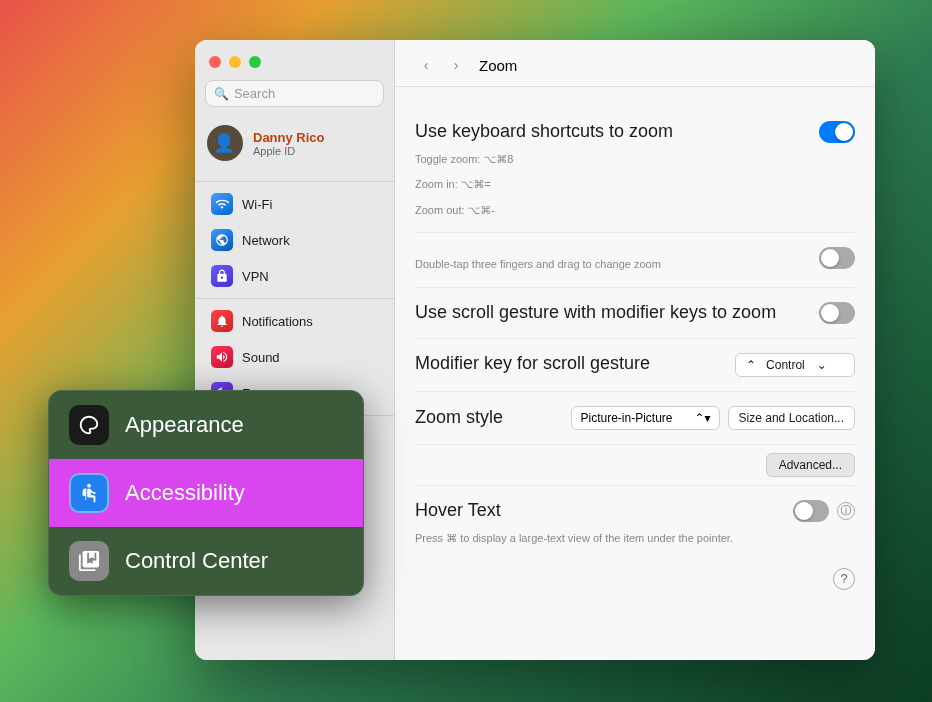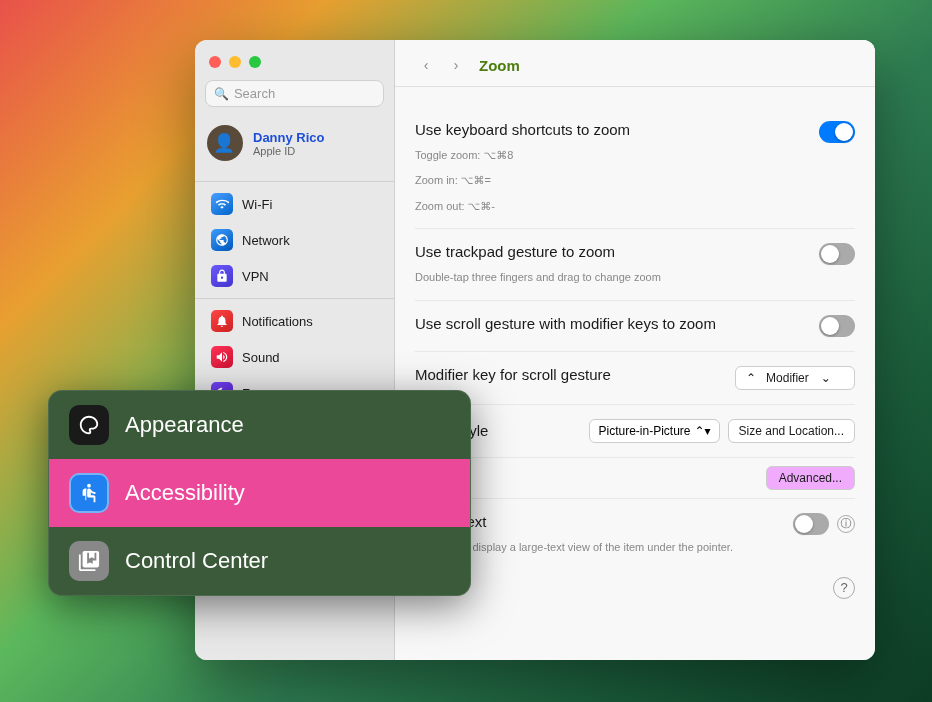--- a/index.html
+++ b/index.html
@@ -91,21 +91,21 @@
       overflow: hidden;
       display: flex;
       align-items: center;
       justify-content: center;
       font-size: 16px;
     }
 
     .user-info .user-name {
       font-size: 13px;
       font-weight: 600;
-      color: #1d4ed8;
+      color: #c2410c;
     }
 
     .user-info .user-subtitle {
       font-size: 11px;
       color: #666;
     }
 
     .sidebar-divider {
       height: 1px;
       background: #d0d0d0;
@@ -174,22 +174,22 @@
       cursor: pointer;
       display: flex;
       align-items: center;
       justify-content: center;
       color: #888;
       font-size: 14px;
     }
 
     .titlebar-title {
       font-size: 15px;
-      font-weight: 700;
-      color: #4d7c0f;
+      font-weight: 400;
+      color: #000000;
       margin-left: 4px;
     }
 
     .content-area {
       flex: 1;
       padding: 20px;
       overflow-y: auto;
     }
 
     .setting-row {
@@ -202,21 +202,21 @@
 
     .setting-row:last-child {
       border-bottom: none;
     }
 
     .setting-label {
       flex: 1;
     }
 
     .setting-title {
-      font-size: 15px;
+      font-size: 18px;
       color: #1a1a1a;
       font-weight: 400;
     }
 
     .setting-subtitle {
       font-size: 11px;
       color: #888;
       margin-top: 10px;
       line-height: 1.4;
     }
@@ -293,21 +293,21 @@
     }
 
     .pip-dropdown {
       background: white;
       border: 1px solid #ccc;
       border-radius: 6px;
       padding: 4px 8px;
       font-size: 12px;
       display: flex;
       align-items: center;
-      gap: 4px;
+      gap: 22px;
       cursor: pointer;
     }
 
     .size-location-btn {
       background: white;
       border: 1px solid #ccc;
       border-radius: 6px;
       padding: 4px 10px;
       font-size: 12px;
       cursor: pointer;
@@ -315,21 +315,21 @@
     }
 
     .advanced-btn-row {
       display: flex;
       justify-content: flex-end;
       padding: 8px 0;
       border-bottom: 1px solid #e8e8e8;
     }
 
     .advanced-btn {
-      background: #f0abfc;
+      background: #e5e5e5;
       border: 1px solid #ccc;
       border-radius: 6px;
       padding: 4px 12px;
       font-size: 12px;
       cursor: pointer;
       color: #1a1a1a;
     }
 
     .hover-text-row {
       display: flex;
@@ -376,39 +376,39 @@
       display: flex;
       align-items: center;
       justify-content: center;
     }
 
     
     .zoom-popup {
       position: absolute;
       top: 390px;
       left: 48px;
-      width: 423px;
+      width: 316px;
       background: #3a5a3a;
       border-radius: 14px;
       box-shadow: 0 10px 40px rgba(0,0,0,0.5);
       overflow: hidden;
       z-index: 100;
       border: 1px solid rgba(255,255,255,0.1);
     }
 
     .popup-item {
       display: flex;
       align-items: center;
       gap: 16px;
       padding: 14px 20px;
       cursor: pointer;
     }
 
     .popup-item.active {
-      background: #ec4899;
+      background: #d946ef;
     }
 
     .popup-item-icon {
       width: 40px;
       height: 40px;
       border-radius: 10px;
       display: flex;
       align-items: center;
       justify-content: center;
       font-size: 20px;
@@ -549,41 +549,40 @@
           <div class="setting-title">Use keyboard shortcuts to zoom</div>
           <div class="setting-subtitle">Toggle zoom: ⌥⌘8</div>
           <div class="setting-subtitle">Zoom in: ⌥⌘=</div>
           <div class="setting-subtitle">Zoom out: ⌥⌘-</div>
         </div>
         <div class="toggle on"></div>
       </div>
 
       <div class="setting-row">
         <div class="setting-label">
-          <div class="setting-title">Use trackpad gesture to zoom</div>
           <div class="setting-subtitle">Double-tap three fingers and drag to change zoom</div>
         </div>
         <div class="toggle off"></div>
       </div>
 
       <div class="setting-row">
         <div class="setting-label">
           <div class="setting-title">Use scroll gesture with modifier keys to zoom</div>
         </div>
         <div class="toggle off"></div>
       </div>
 
       <div class="setting-row">
         <div class="setting-label">
           <div class="setting-title">Modifier key for scroll gesture</div>
         </div>
         <div class="setting-controls">
           <button class="dropdown-btn">
               <span style="margin-right:4px">⌃</span>
-              <span>Modifier</span>
+              <span>Control</span>
               <span style="margin-left:6px">⌄</span>
             </button>
         </div>
       </div>
 
       <div class="zoom-style-row">
         <div class="setting-title">Zoom style</div>
         <div class="zoom-style-controls">
           <button class="pip-dropdown">
             <span>Picture-in-Picture</span>

